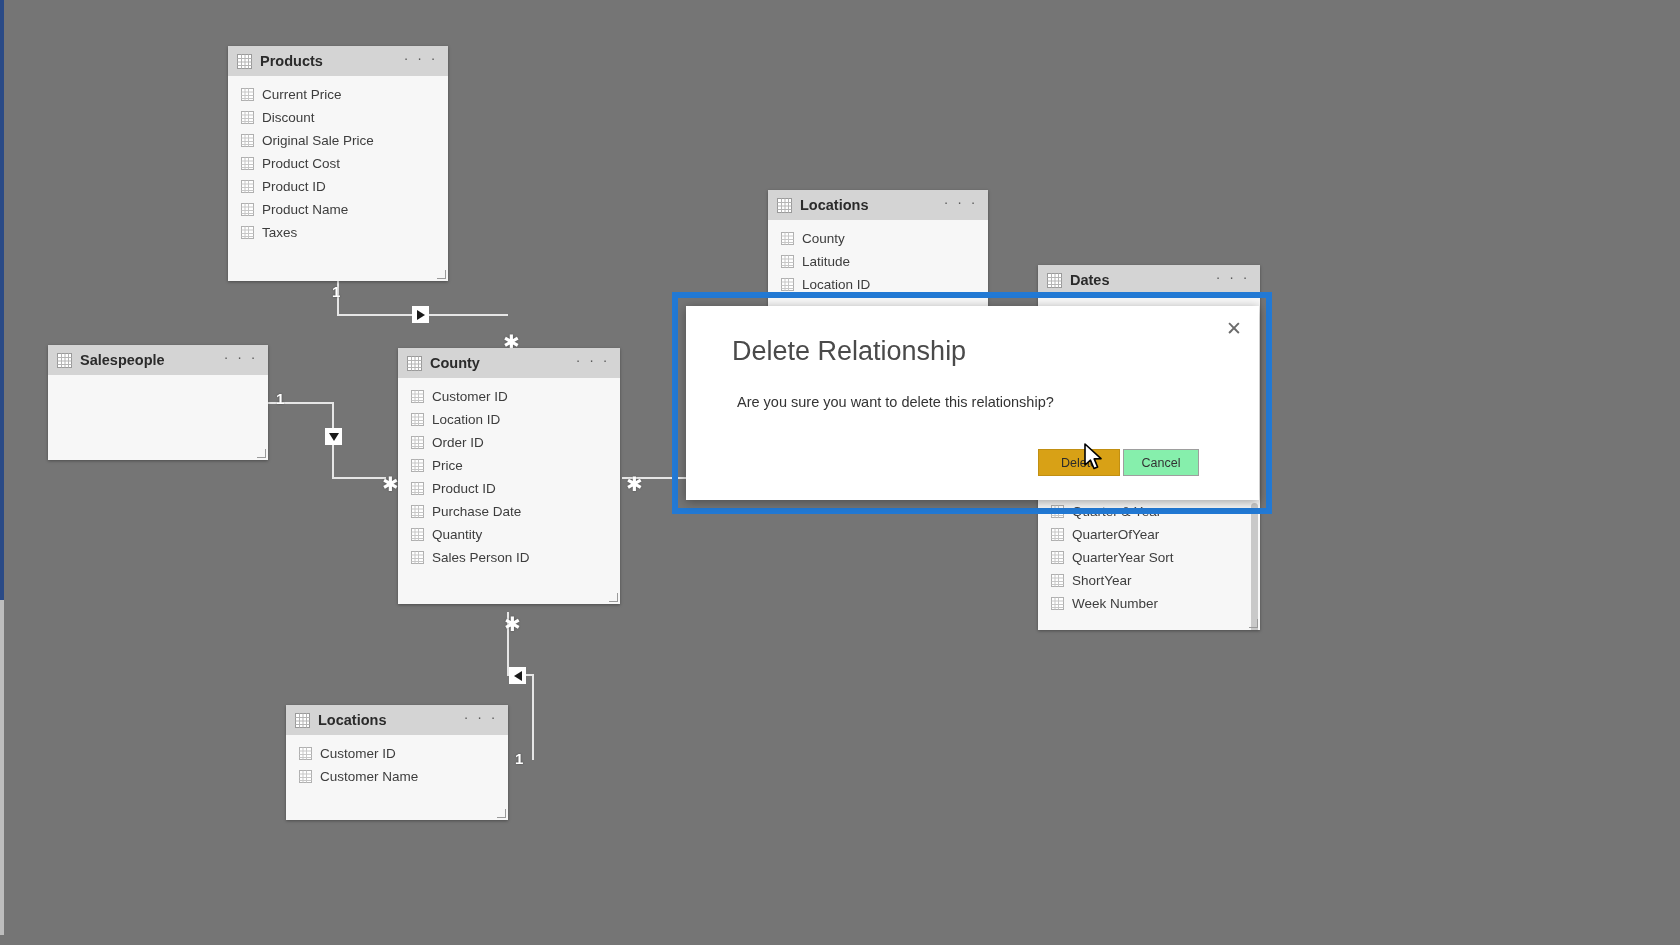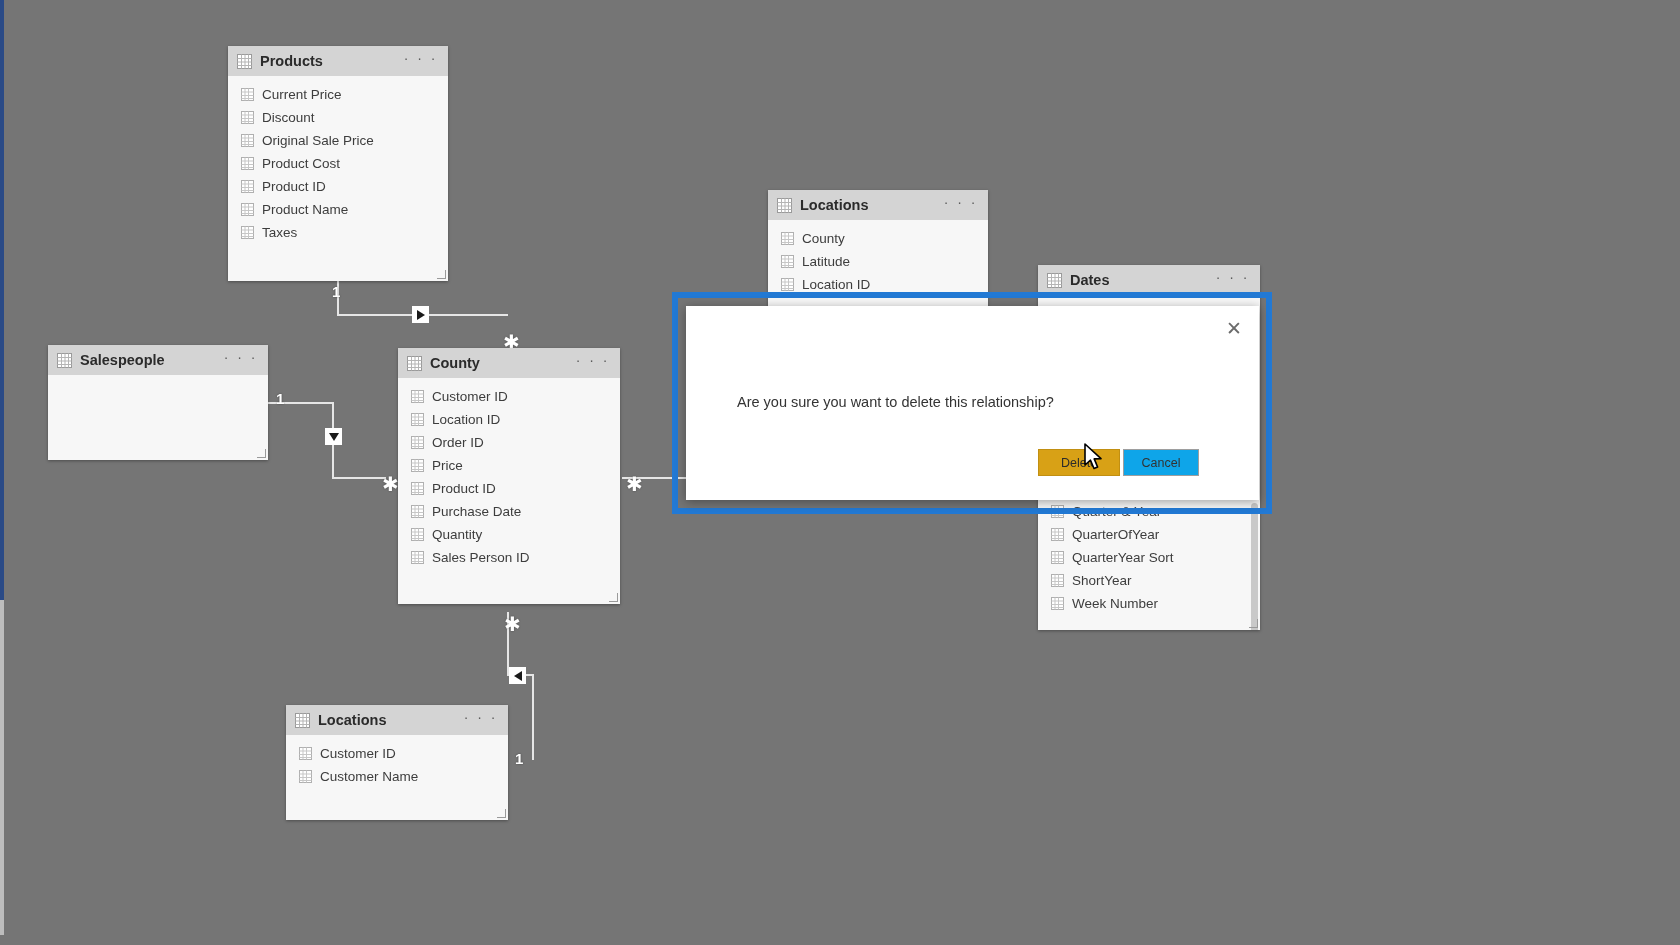--- a/index.html
+++ b/index.html
@@ -121,21 +121,21 @@
     display: flex; align-items: center; justify-content: center;
     cursor: pointer;
   }
   #btn-delete {
     left: 352px; width: 82px;
     background: #d8a116; color: #2b2b2b;
     border: 1px solid #c18f12;
   }
   #btn-cancel {
     left: 437px; width: 76px;
-    background: #0ea5e9; color: #333333;
+    background: #86efac; color: #333333;
     border: 1px solid #9e9e9e;
   }
   #cursor { position: absolute; pointer-events: none; }
 </style>
 </head>
 <body>
 
 <div id="canvas">
 
   <div class="edge-strip edge-top"></div>
@@ -427,20 +427,21 @@
         <span class="fld-label">Customer Name</span>
       </div>
     </div>
     <div class="resize-grip"></div>
   </div>
 
   <div id="focus-ring" style="left:672px;top:292px;width:600px;height:222px"></div>
 
   <div id="dialog" style="left:686px;top:306px;width:573px;height:194px">
     <div id="dialog-close">✕</div>
+    <div id="dialog-title">Delete Relationship</div>
     <div id="dialog-message">Are you sure you want to delete this relationship?</div>
     <div class="dlg-btn" id="btn-delete">Delete</div>
     <div class="dlg-btn" id="btn-cancel">Cancel</div>
   </div>
 
   <svg id="cursor" style="left:1083px;top:443px;width:22px;height:30px" viewBox="0 0 22 30">
     <path d="M2 1 L2 22 L7.5 17.2 L11 25.5 L14.6 24 L11.2 15.9 L18 15.6 Z" fill="#ffffff" stroke="#000000" stroke-width="1.6" stroke-linejoin="round"></path>
   </svg>
 
 </div>

